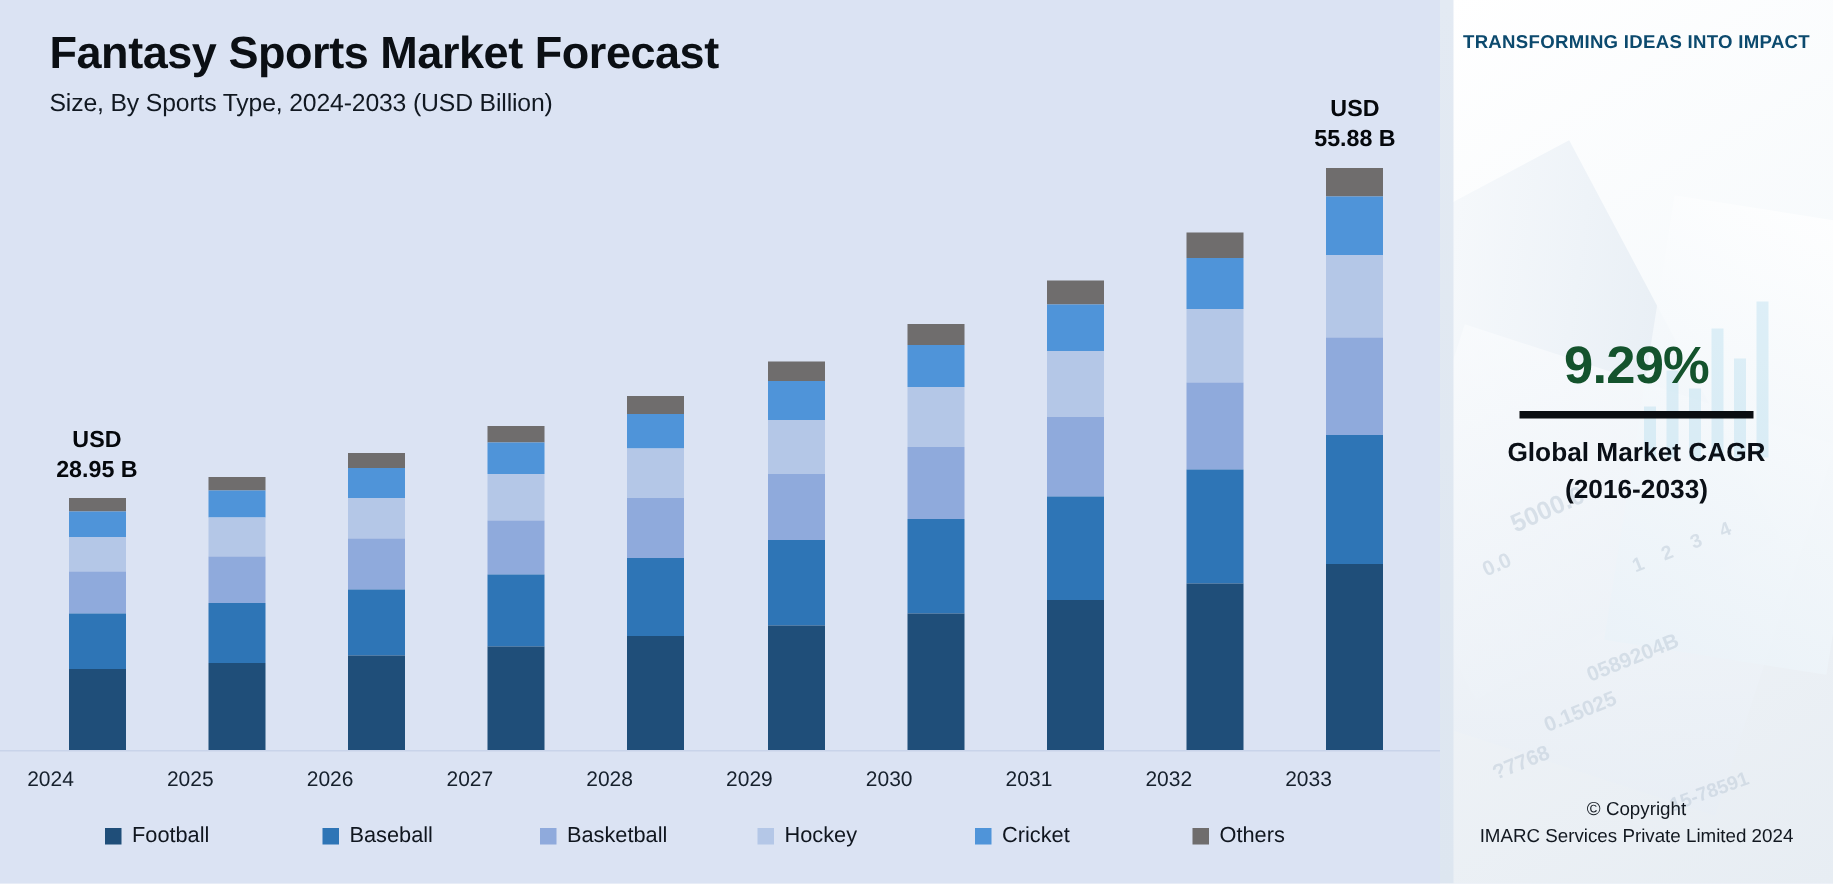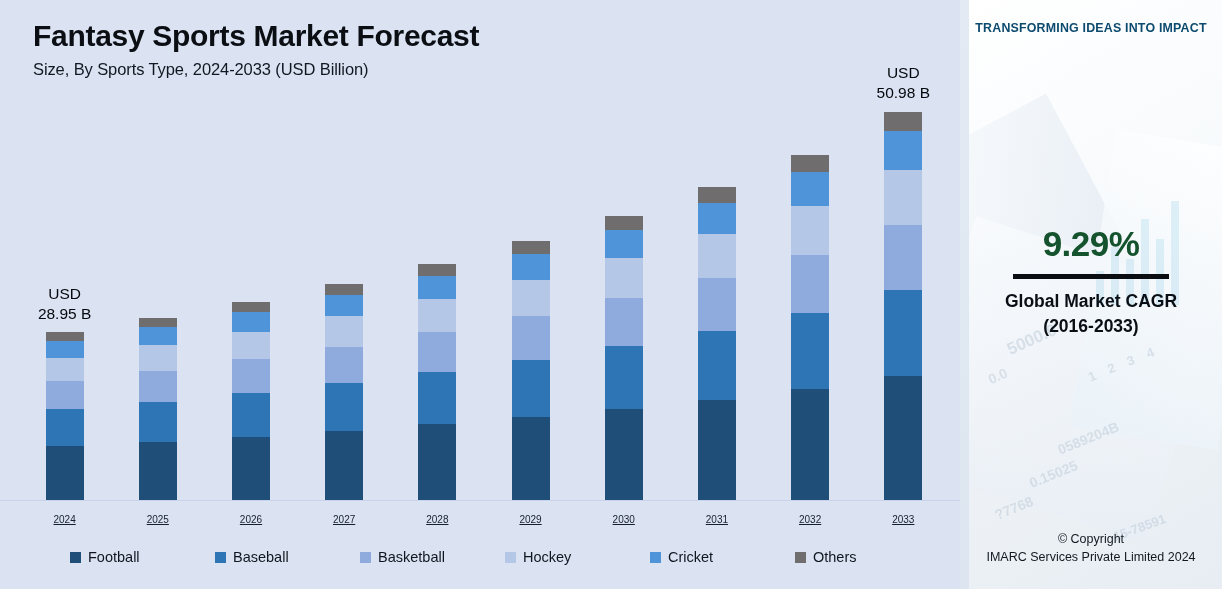--- a/index.html
+++ b/index.html
@@ -74,21 +74,21 @@
     flex-direction:column-reverse;
   }
   .seg { width:100%; }
 
   .value-label {
     position:absolute;
     left:50%;
     transform:translateX(-50%);
     text-align:center;
     font-size:15.5px;
-    font-weight:normal;
+    font-weight:bold;
     color:#05080c;
     line-height:1.28;
     white-space:nowrap;
   }
 
   .baseline {
     position:absolute;
     left:0; right:0;
     top:500px;
     height:1px;
@@ -101,24 +101,22 @@
     left:18px;
     right:10px;
     top:505px;
     height:28px;
     display:flex;
     justify-content:space-around;
     align-items:center;
   }
   .xtick {
     width:93px;
-    text-align:center;
-    font-size:10px;
+    font-size:14px;
     color:#16202c;
-    text-decoration:underline;
   }
 
   
   .legend {
     position:absolute;
     left:70px;
     right:20px;
     top:544px;
     height:26px;
     display:flex;
@@ -389,21 +387,21 @@
             <div class="bar" style="height: 388px;">
               <div class="seg" style="height: 124.162px; background: rgb(31, 78, 121);"></div>
               <div class="seg" style="height: 85.3797px; background: rgb(46, 117, 182);"></div>
               <div class="seg" style="height: 65.9305px; background: rgb(143, 170, 220);"></div>
               <div class="seg" style="height: 54.2957px; background: rgb(180, 199, 231);"></div>
               <div class="seg" style="height: 38.7826px; background: rgb(79, 148, 217);"></div>
               <div class="seg" style="height: 19.4492px; background: rgb(111, 109, 109);"></div>
             </div>
             <div class="value-label" style="bottom: 397px;">
               <div>USD</div>
-              <div>50.98 B</div>
+              <div>55.88 B</div>
             </div>
           </div>
         </div>
     </div>
 
     <div class="baseline"></div>
 
     <div class="xaxis" id="xaxis">
         <div class="xtick">2024</div>
         <div class="xtick">2025</div>

